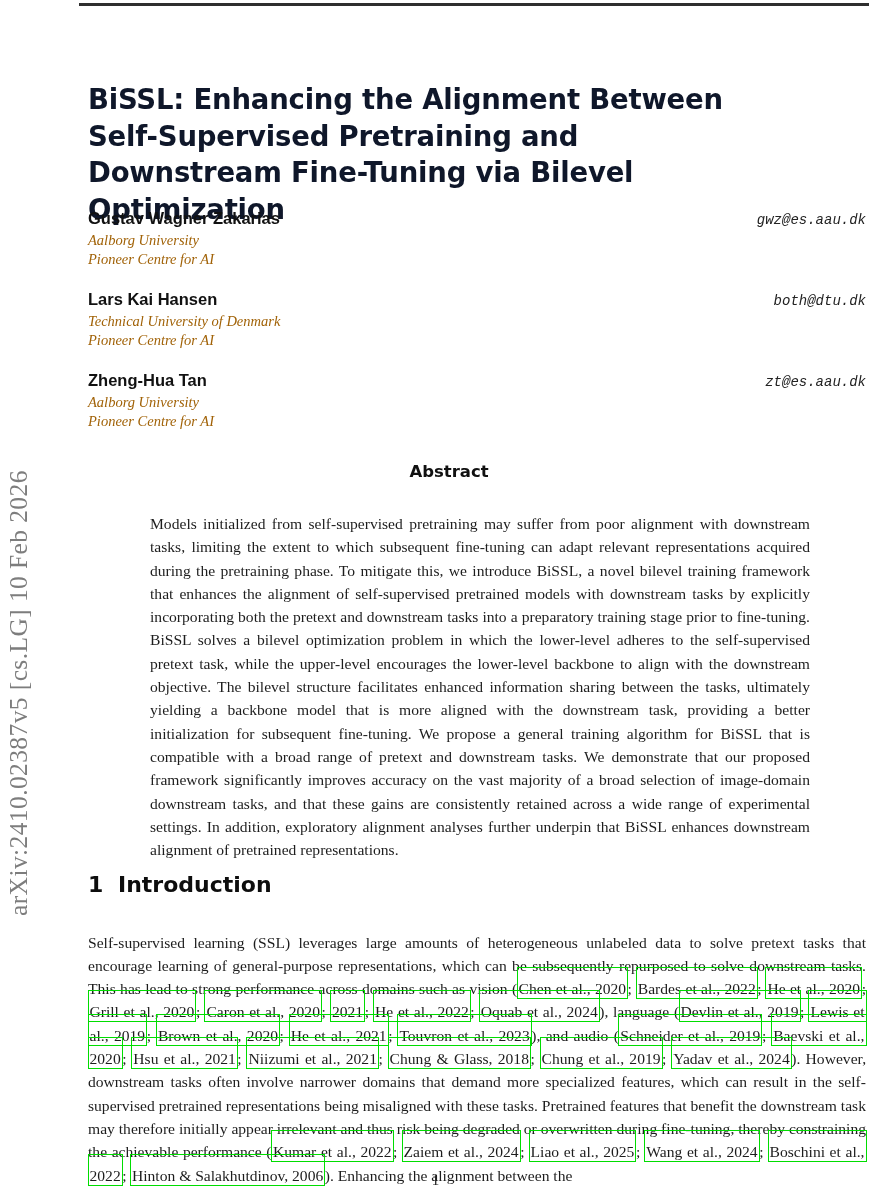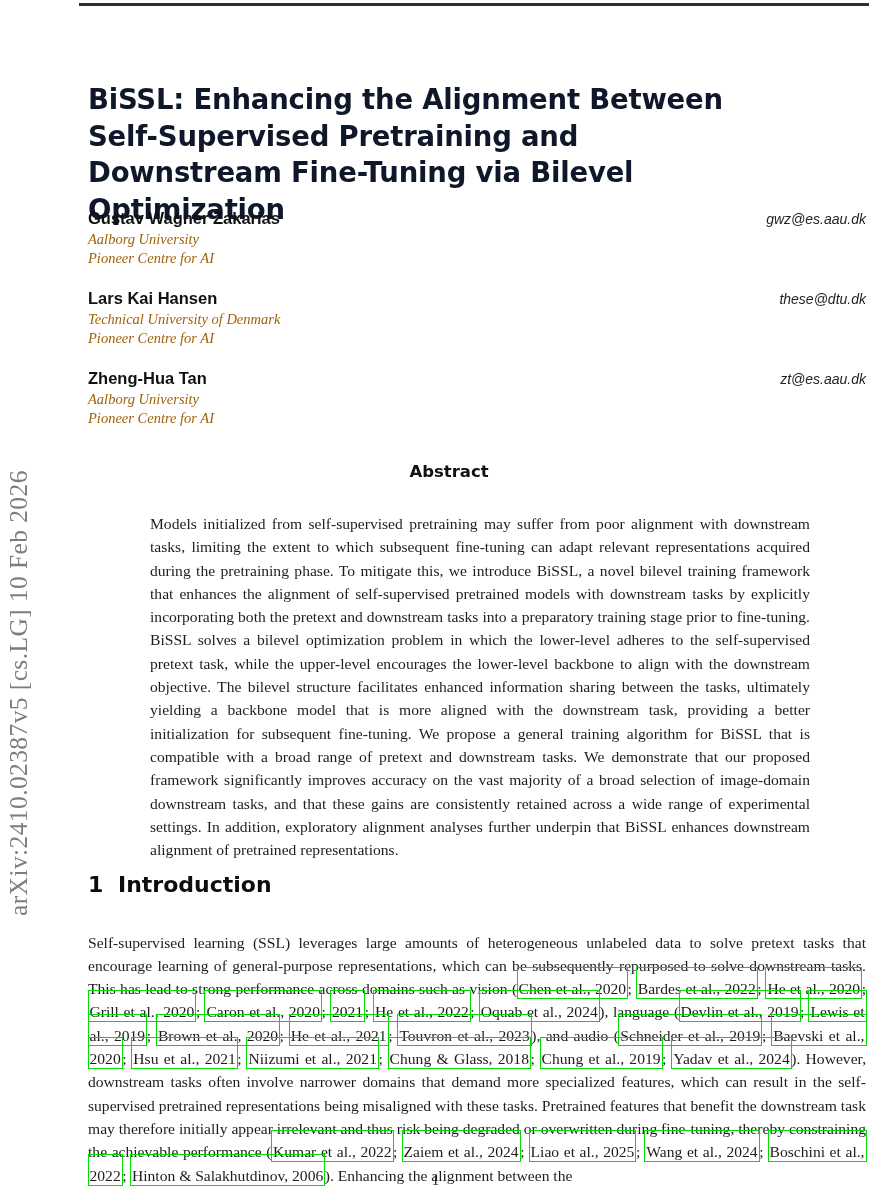--- a/index.html
+++ b/index.html
@@ -86,21 +86,21 @@
     align-items: baseline;
   }
   .author-name {
     font-family: Liberation Sans, sans-serif;
     font-weight: bold;
     font-size: 16.5px;
     line-height: 21px;
     color: #111;
   }
   .author-email {
-    font-family: Liberation Sans, sans-serif;
+    font-family: Liberation Mono, monospace;
     font-style: italic;
     font-size: 14px;
     line-height: 21px;
     color: #222;
     text-align: center;
   }
   .author-affil {
     font-family: "Liberation Serif", "DejaVu Serif", serif;
     font-style: italic;
     font-size: 14.5px;
@@ -203,21 +203,21 @@
         <span class="author-name">Gustav Wagner Zakarias</span>
         <span class="author-email">gwz@es.aau.dk</span>
       </div>
       <div class="author-affil">Aalborg University</div>
       <div class="author-affil">Pioneer Centre for AI</div>
     </div>
 
     <div class="author-block">
       <div class="author-row">
         <span class="author-name">Lars Kai Hansen</span>
-        <span class="author-email">these@dtu.dk</span>
+        <span class="author-email">both@dtu.dk</span>
       </div>
       <div class="author-affil">Technical University of Denmark</div>
       <div class="author-affil">Pioneer Centre for AI</div>
     </div>
 
     <div class="author-block">
       <div class="author-row">
         <span class="author-name">Zheng-Hua Tan</span>
         <span class="author-email">zt@es.aau.dk</span>
       </div>

